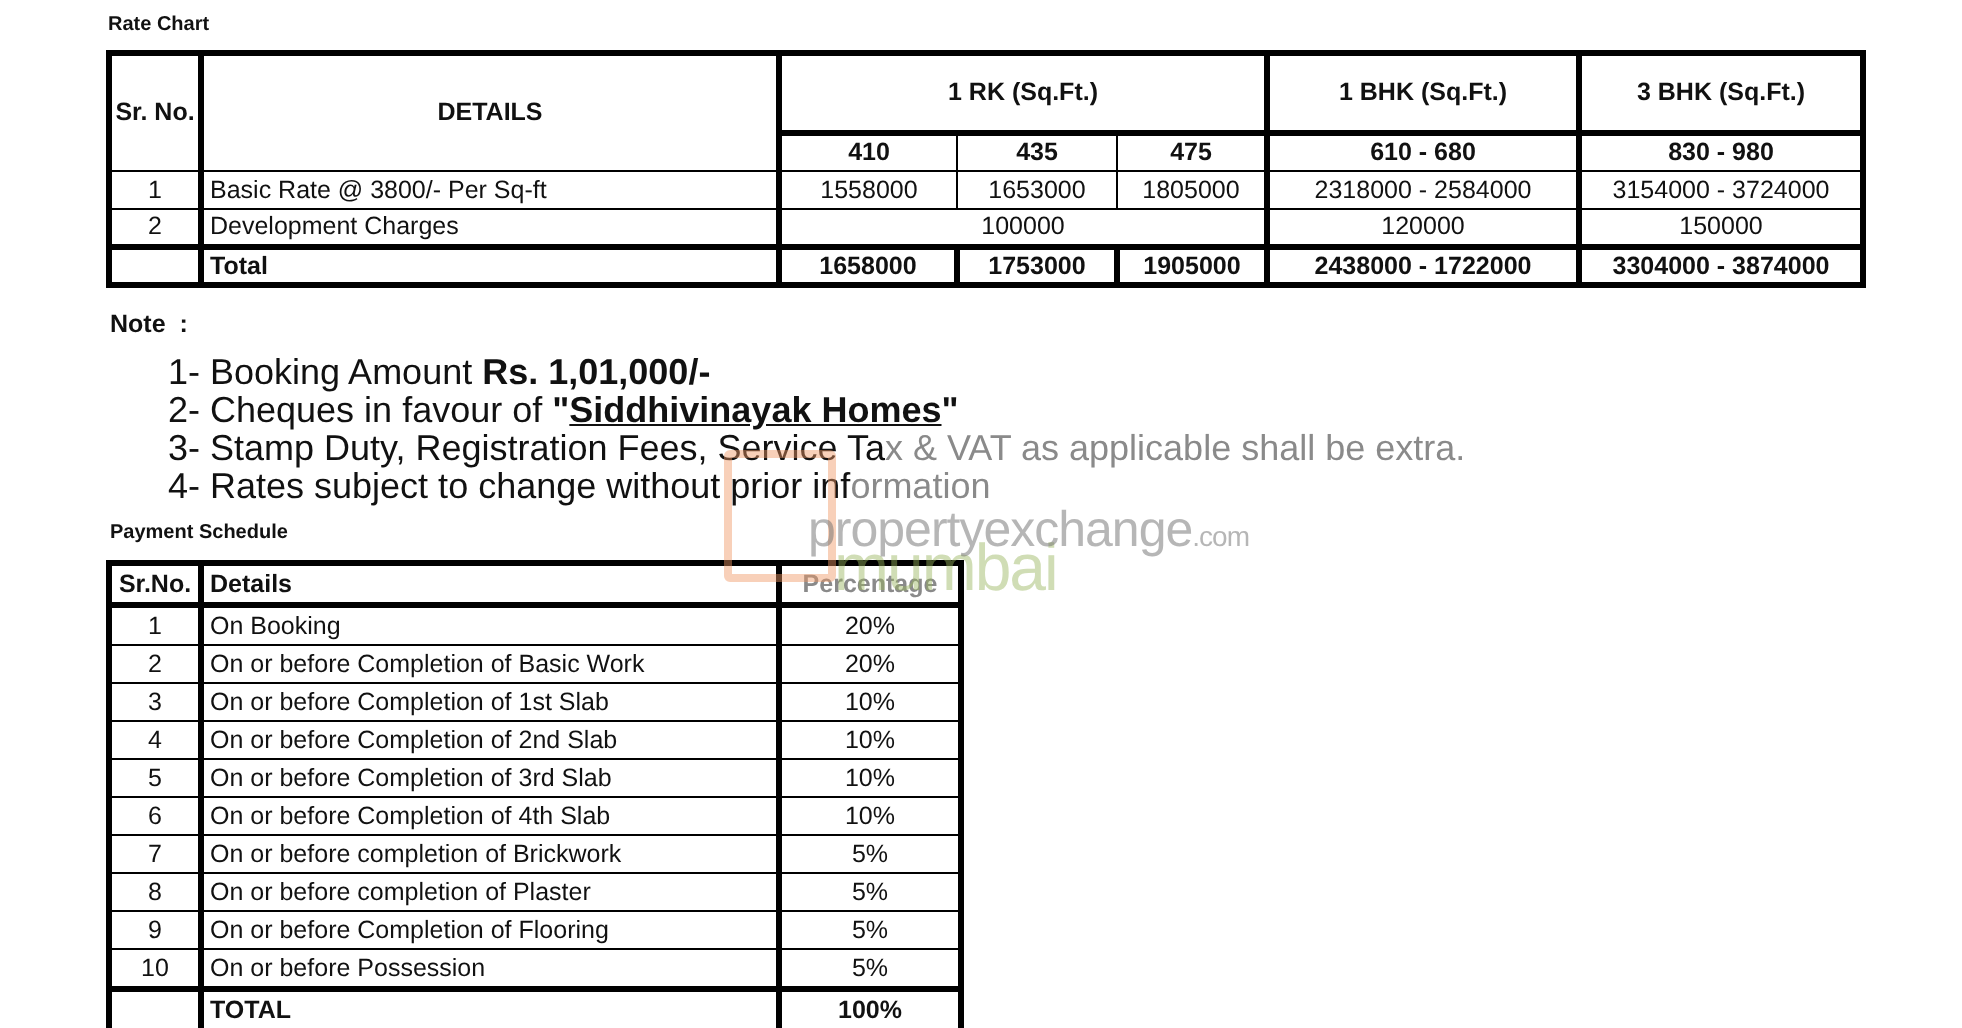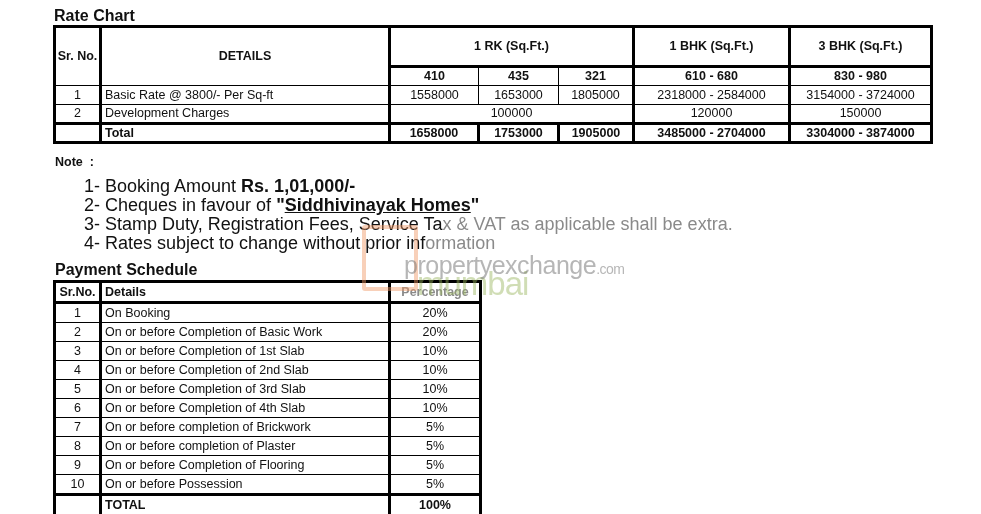--- a/index.html
+++ b/index.html
@@ -1,21 +1,21 @@
 <!DOCTYPE html>
 <html><head>
 <meta charset="utf-8">
 <style>
   html, body { margin: 0; padding: 0; }
   body {
     width: 981px; height: 514px; background: #ffffff; position: relative; overflow: hidden;
     font-family: "Liberation Sans", "DejaVu Sans", sans-serif; color: #111;
   }
   .abs { position: absolute; }
-  .title { font-weight: bold; font-size: 16px; }
+  .title { font-weight: bold; font-size: 10px; }
   table { border-collapse: collapse; position: absolute; table-layout: fixed; }
   td { border: 1px solid #000; padding: 0; font-size: 12.5px; line-height: 1; overflow: hidden; white-space: nowrap; }
   .c { text-align: center; }
   .l { text-align: left; padding-left: 3px; margin-top: 15px; }
   .b { font-weight: bold; }
   
   #rate-table { left: 53px; top: 25px; width: 877px; border: 3px solid #000; }
   #rate-table .thickL { border-left: 3px solid #000; }
   #rate-table .thickT { border-top: 3px solid #000; }
   
@@ -52,21 +52,21 @@
       <tr style="height:40px">
     <td rowspan="2" class="c b" style="line-height:1.5; white-space:normal;margin-left:48px;">Sr. No.</td>
     <td rowspan="2" class="c b thickL">DETAILS</td>
     <td colspan="3" class="c b thickL">1 RK (Sq.Ft.)</td>
     <td class="c b thickL">1 BHK (Sq.Ft.)</td>
     <td class="c b thickL">3 BHK (Sq.Ft.)</td>
   </tr>
   <tr style="height:19px">
     <td class="c b thickL thickT">410</td>
     <td class="c b thickT">435</td>
-    <td class="c b thickT">321</td>
+    <td class="c b thickT">475</td>
     <td class="c b thickL thickT">610 - 680</td>
     <td class="c b thickL thickT">830 - 980</td>
   </tr>
   <tr style="height:19px">
     <td class="c">1</td>
     <td class="l thickL">Basic Rate @ 3800/- Per Sq-ft</td>
     <td class="c thickL">1558000</td>
     <td class="c">1653000</td>
     <td class="c">1805000</td>
     <td class="c thickL">2318000 - 2584000</td>
@@ -78,21 +78,21 @@
     <td colspan="3" class="c thickL">100000</td>
     <td class="c thickL">120000</td>
     <td class="c thickL">150000</td>
   </tr>
   <tr style="height:19px">
     <td class="c thickT"></td>
     <td class="l b thickL thickT">Total</td>
     <td class="c b thickL thickT">1658000</td>
     <td class="c b thickL thickT">1753000</td>
     <td class="c b thickL thickT">1905000</td>
-    <td class="c b thickL thickT">3485000 - 2704000</td>
+    <td class="c b thickL thickT">2438000 - 1722000</td>
     <td class="c b thickL thickT">3304000 - 3874000</td>
   </tr>
 </tbody>
   </table>
 
 <div class="abs b" style="left:55px; top:155px; font-size:12.5px; white-space:pre;">Note  :</div>
 
 <div class="abs note-item" style="top:176px;">
   <span>1- Booking Amount </span><span class="hl">Rs. 1,01,000/-</span>
 </div>

